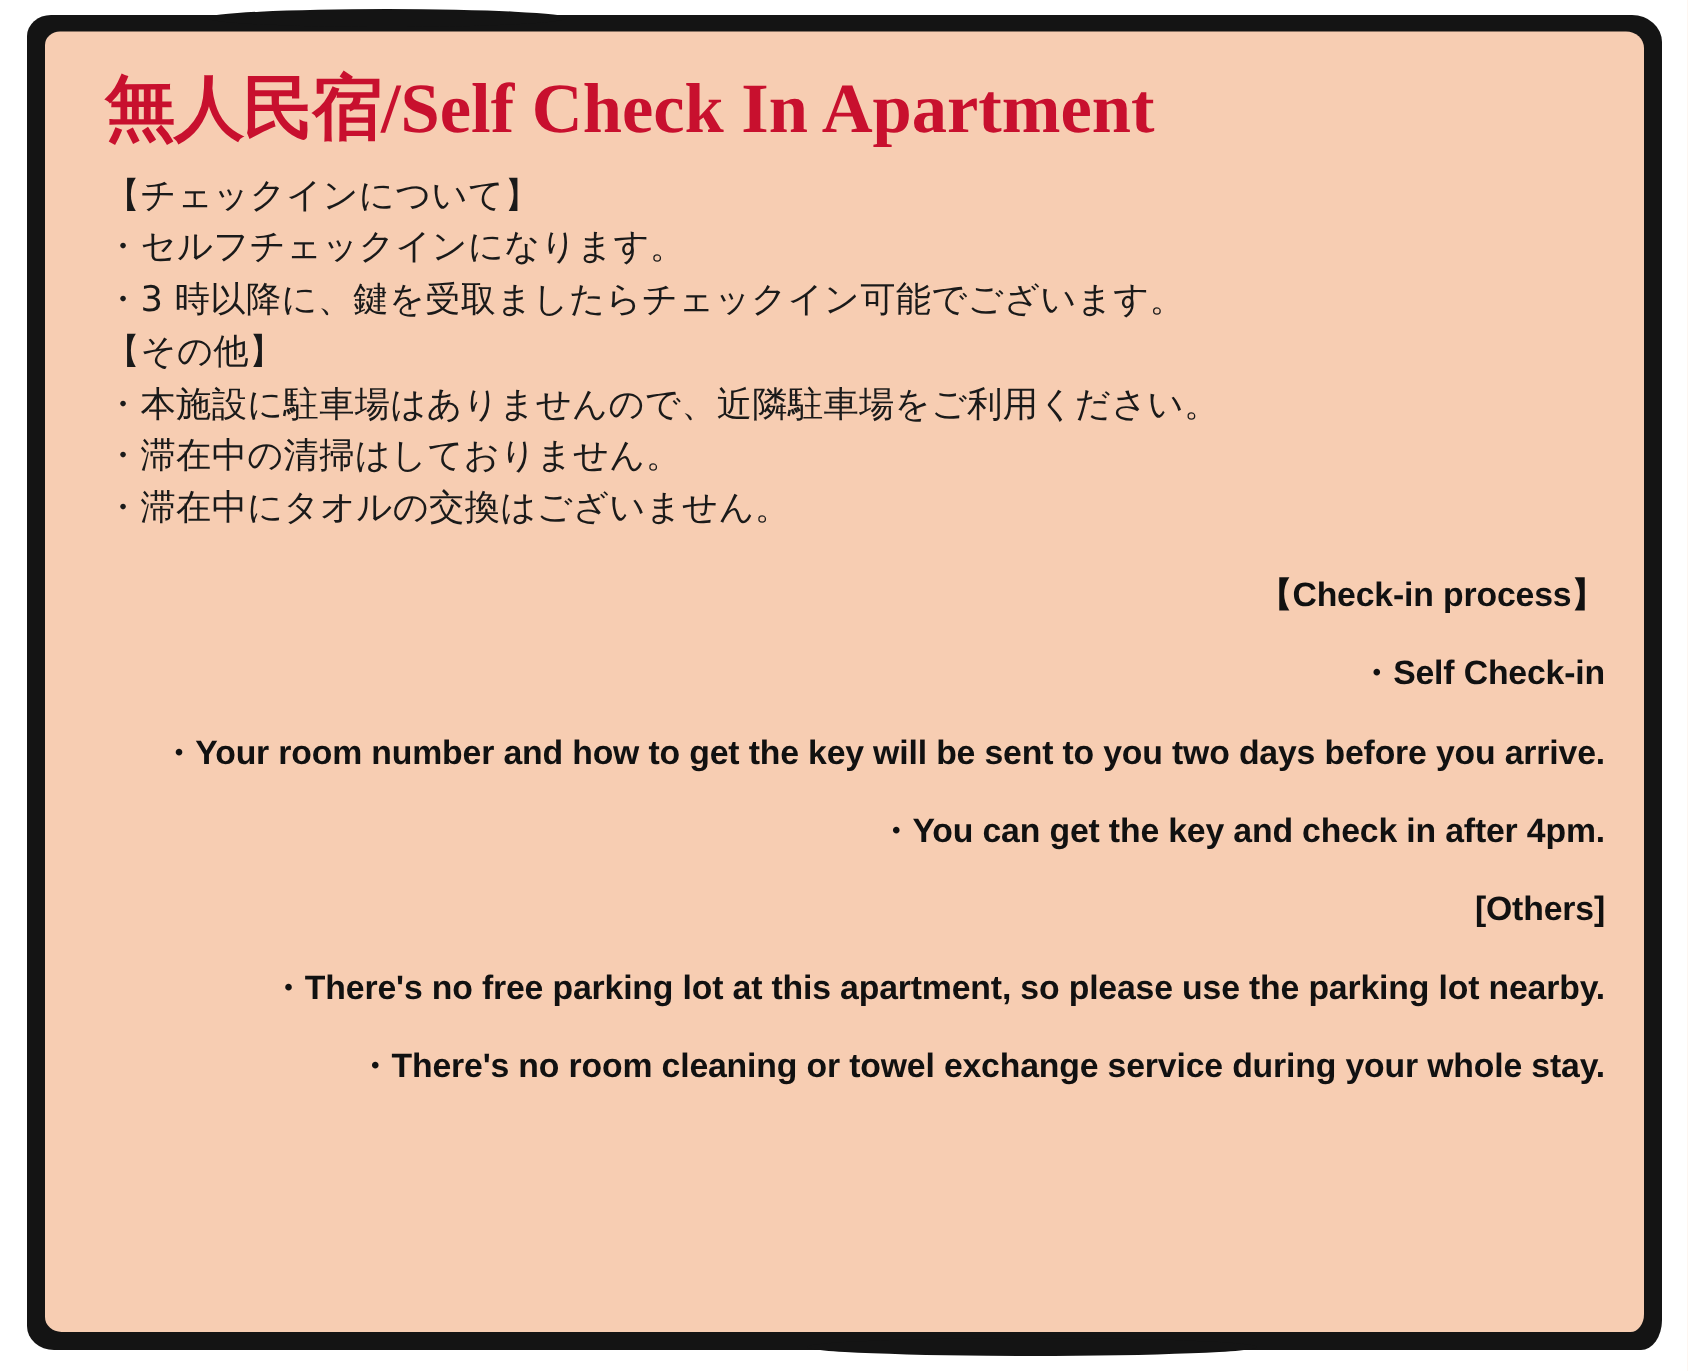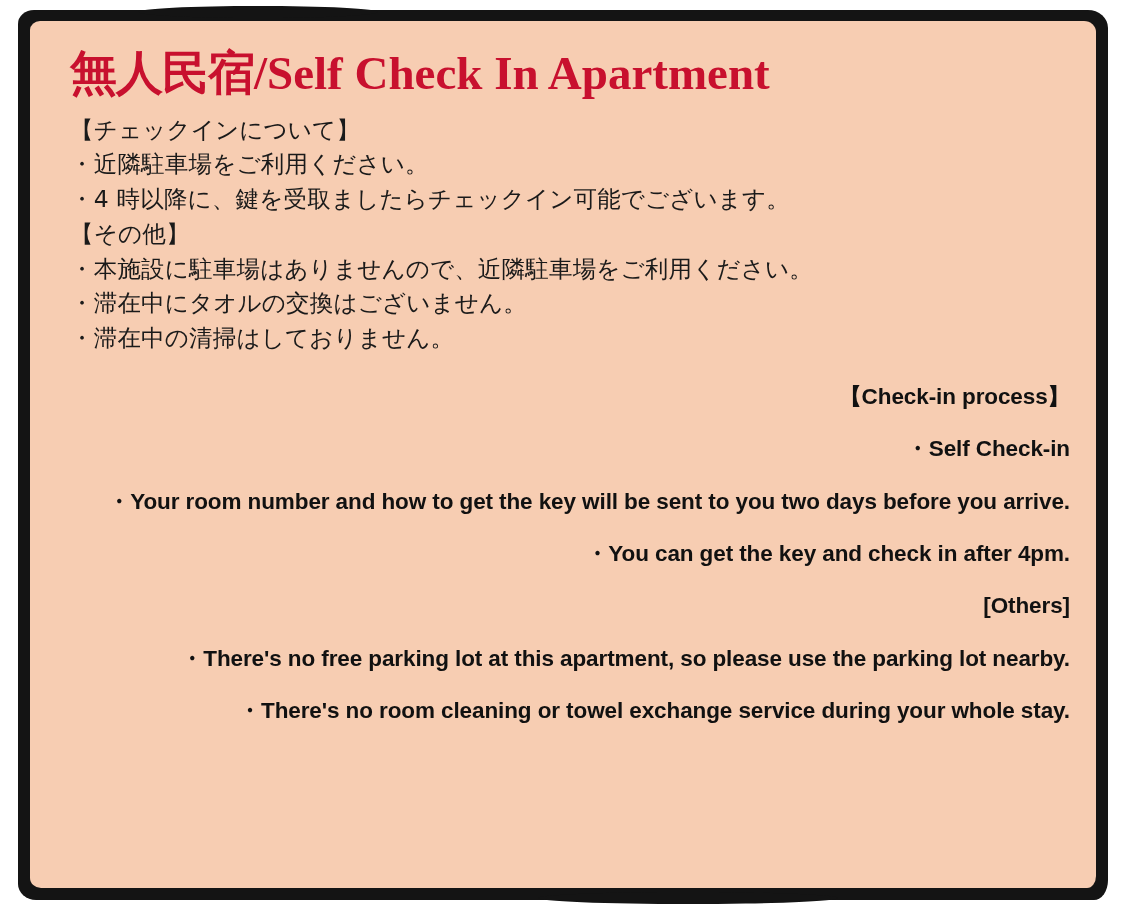--- a/index.html
+++ b/index.html
@@ -127,26 +127,26 @@
     <div class="frame-inner">
 
       <div class="content">
 
         <h1 class="title">
           <span class="jp">無人民宿</span><span>/</span><span>Self Check In Apartment</span>
         </h1>
 
         <div class="jp-block">
           <div>【チェックインについて】</div>
-          <div>・近隣駐車場をご利用ください。</div>
-          <div>・4 時以降に、鍵を受取ましたらチェックイン可能でございます。</div>
+          <div>・セルフチェックインになります。</div>
+          <div>・3 時以降に、鍵を受取ましたらチェックイン可能でございます。</div>
           <div>【その他】</div>
           <div>・本施設に駐車場はありませんので、近隣駐車場をご利用ください。</div>
+          <div>・滞在中の清掃はしておりません。</div>
           <div>・滞在中にタオルの交換はございません。</div>
-          <div>・滞在中の清掃はしておりません。</div>
         </div>
 
         <div class="gap"></div>
 
         <div class="en-block">
           <p>【Check-in process】</p>
           <p>・Self Check-in</p>
           <p>・Your room number and how to get the key will be sent to you two days before you arrive.</p>
           <p>・You can get the key and check in after 4pm.</p>
           <p class="indent">[Others]</p>

